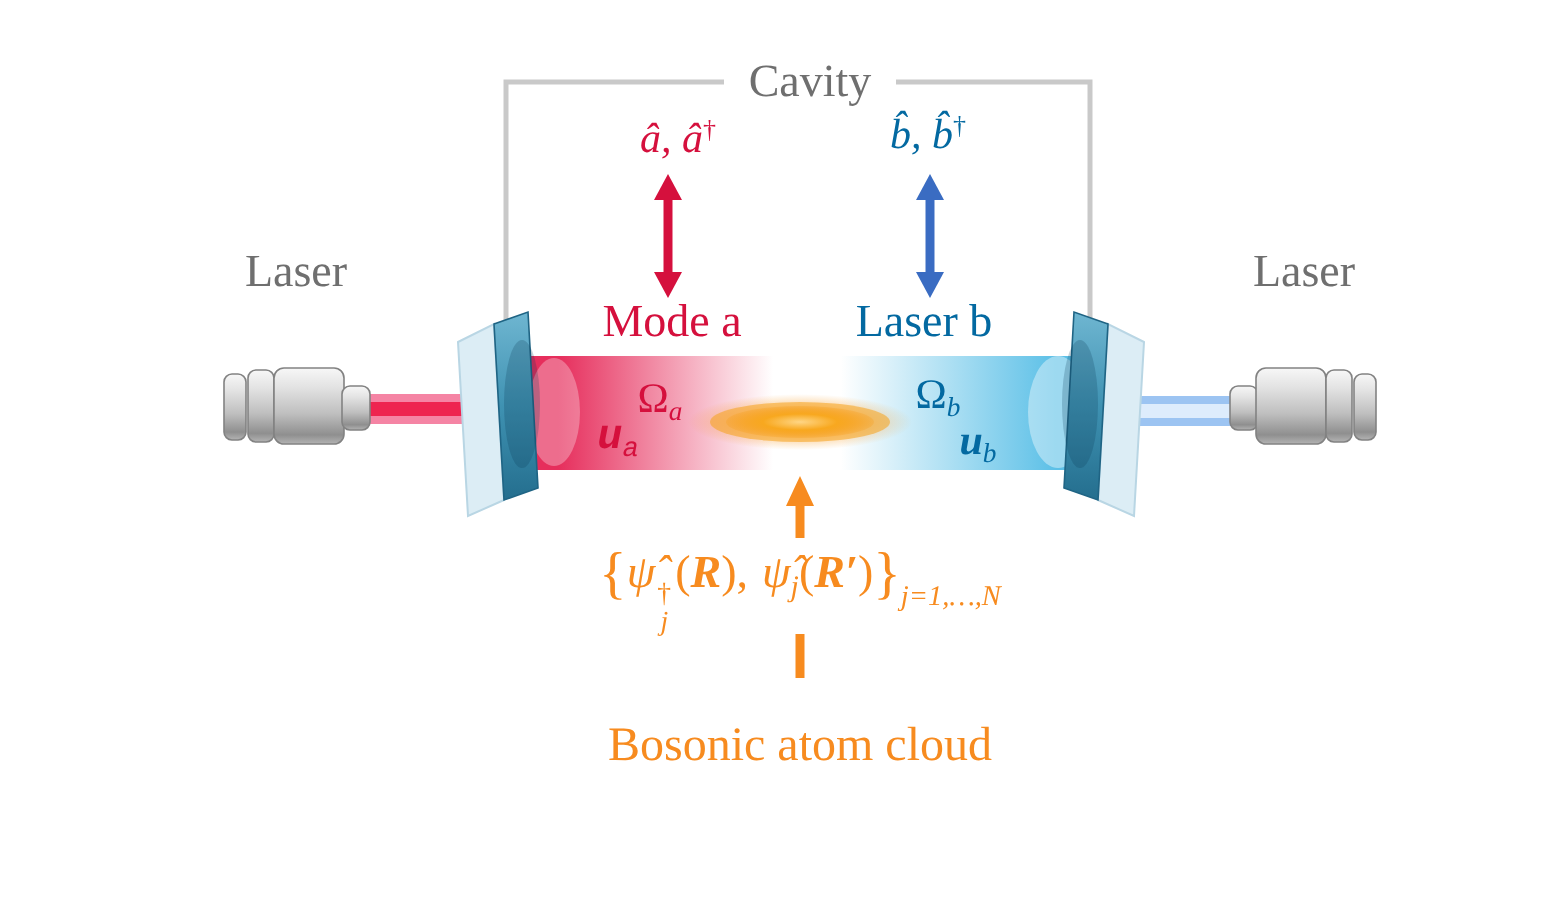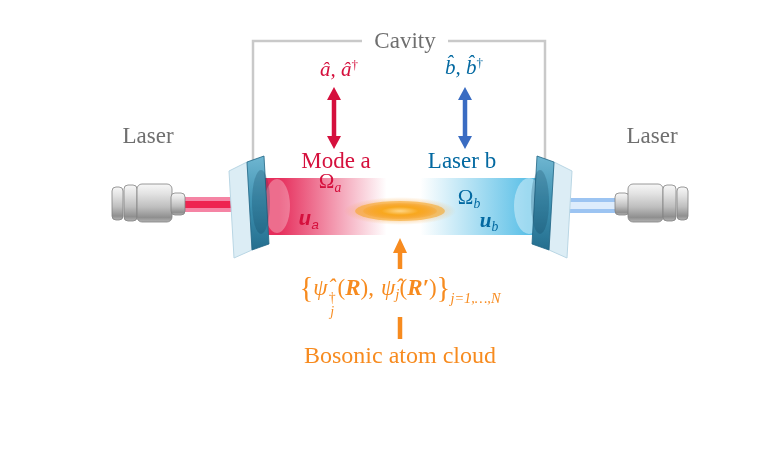--- a/index.html
+++ b/index.html
@@ -12,21 +12,21 @@
   .gray  { color:#6f6f6f; }
   .red   { color:#d5103d; }
   .blue  { color:#0369a1; }
   .orange{ color:#f78b1f; }
   .it { font-style:italic; }
   .bi { font-style:italic; font-weight:bold; }
   sup { font-size:0.62em; vertical-align:0.55em; line-height:0; }
   sub { font-size:0.65em; vertical-align:-0.28em; line-height:0; font-style:italic; }
   .size21 { font-size:21px;text-align:right; }
   .size23 { font-size:23px; }
-  .size24 { font-size:24px; }
+  .size24 { font-size:24px;margin-top:18px; }
   .formula { font-size:23px; }
   .formula .brace { font-size:1.25em; vertical-align:-0.08em; }
   .supsub {
     display:inline-flex; flex-direction:column; align-items:center;
     font-size:0.6em; line-height:1.05; vertical-align:-0.5em; margin:0 2px 0 1px;
   }
   .formula sub.idx { font-size:0.62em; vertical-align:-0.6em; }
   .formula .sp { display:inline-block; width:7px; }
 </style>
 </head>
@@ -143,21 +143,21 @@
   <div class="txt gray size23" style="left:148px; top:124px;">Laser</div>
   <div class="txt gray size23" style="left:652px; top:124px;">Laser</div>
 
   <div class="txt red size21" style="left:339px; top:58px;"><span class="it">â, â</span><sup>†</sup></div>
 
   <div class="txt blue size21" style="left:464px; top:56px;"><span class="it">b̂, b̂</span><sup>†</sup></div>
 
   <div class="txt red size23" style="left:336px; top:149px;font-family:Liberation Serif, serif;">Mode a</div>
   <div class="txt blue size23" style="left:462px; top:149px;">Laser b</div>
 
-  <div class="txt red size21" style="left:330px; top:170px;"><span>Ω</span><sub>a</sub></div>
+  <div class="txt red size21" style="left:330px; top:188px;"><span>Ω</span><sub>a</sub></div>
   <div class="txt red size21" style="left:309px; top:209px;font-family:Liberation Mono, monospace;"><span class="bi">u</span><sub>a</sub></div>
 
   <div class="txt blue size21" style="left:469px; top:186px;"><span>Ω</span><sub>b</sub></div>
   <div class="txt blue size21" style="left:469px; top:209px;margin-left:20px;"><span class="bi">u</span><sub>b</sub></div>
 
   <div class="txt orange formula" style="left:400px; top:272px;"><span class="brace">{</span><span class="it">ψ̂</span><span class="supsub">
         <span>†</span>
         <span class="it">j</span>
       </span><span>(</span><span class="bi">R</span><span>),</span><span class="sp"></span><span class="it">ψ̂</span><sub>j</sub><span>(</span><span class="bi">R′</span><span>)</span><span class="brace">}</span><sub class="idx">j=1,…,N</sub></div>
 

